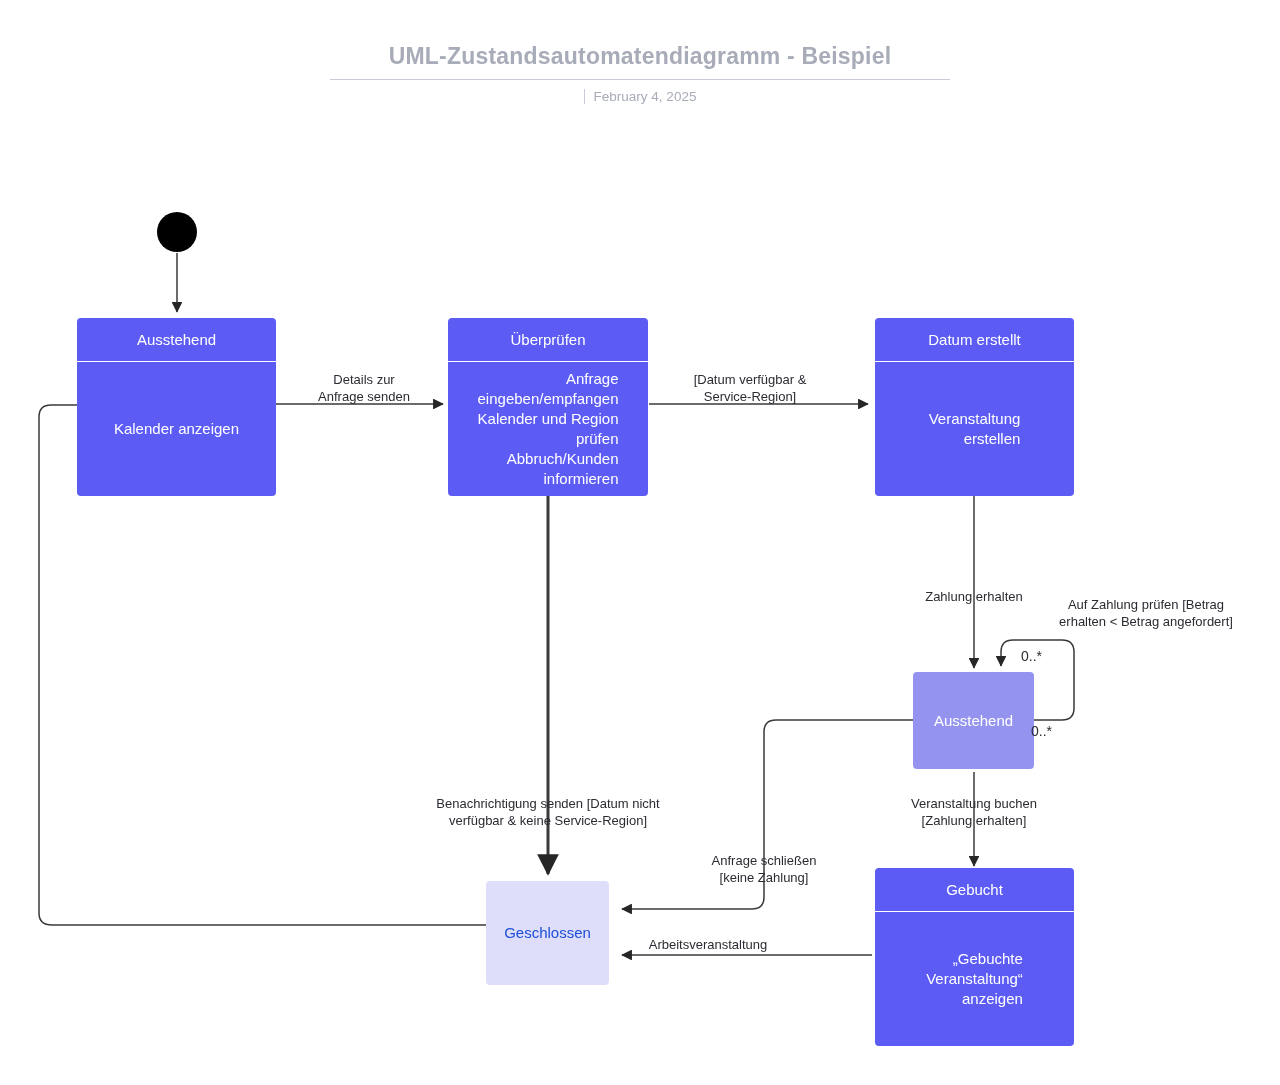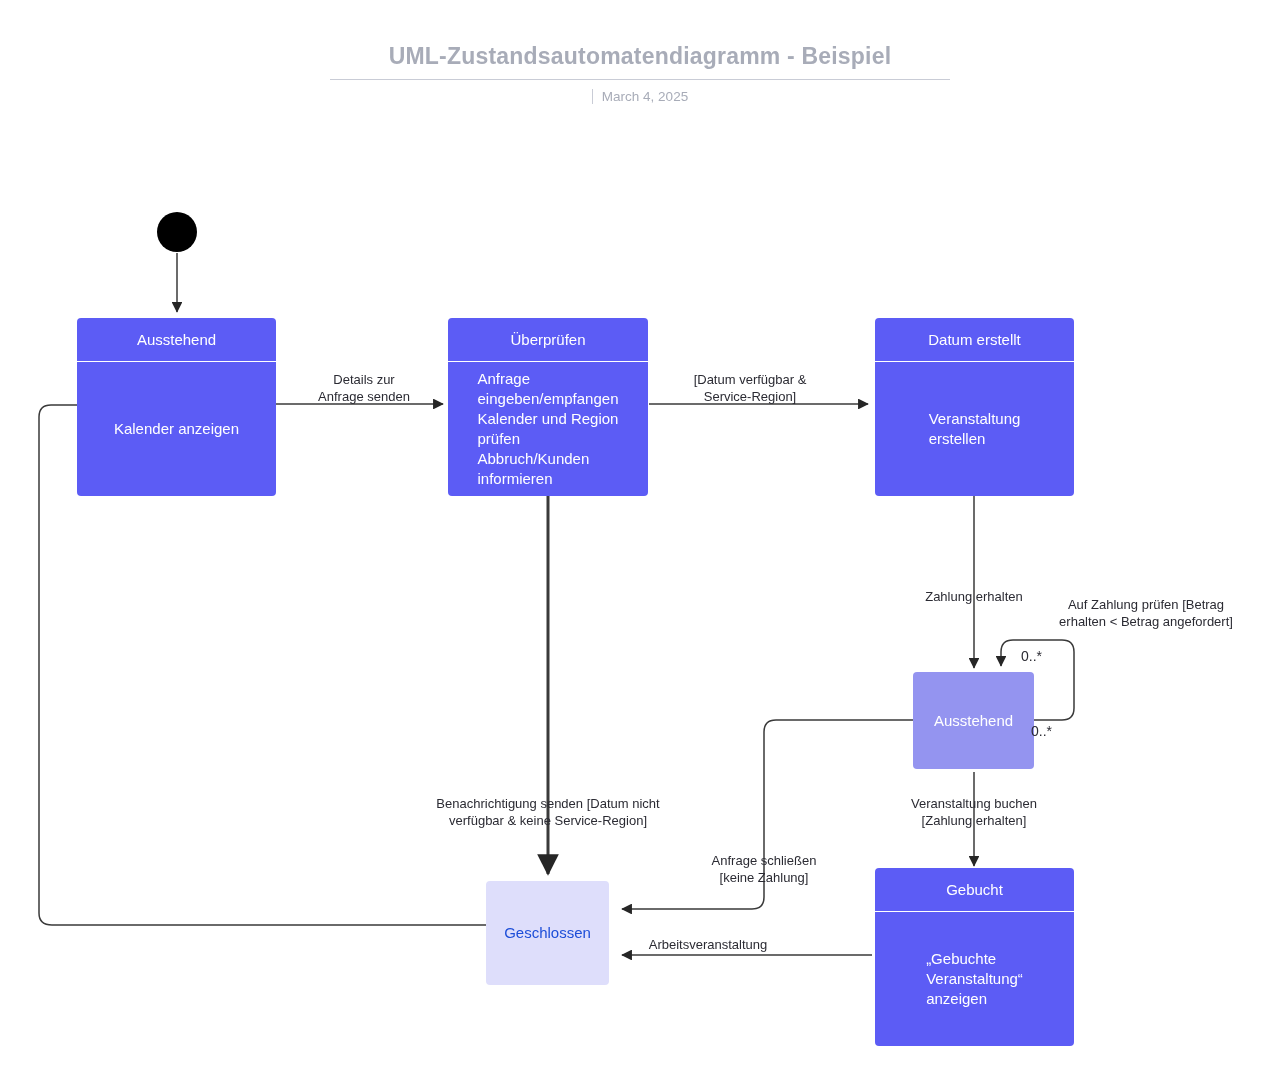--- a/index.html
+++ b/index.html
@@ -89,21 +89,21 @@
     border-bottom: 1.3px solid #ffffff;
     padding: 0 8px;
     box-sizing: border-box;
     text-align: center;
   }
   .state-body {
     flex: 1 1 auto;
     display: flex;
     align-items: center;
     justify-content: center;
-    text-align: left;
+    text-align: right;
     font-size: 15px;
     color: #ffffff;
     line-height: 1.33;
     padding: 4px 10px;
     box-sizing: border-box;
     white-space: pre-line;
   }
   .state.simple {
     align-items: center;
     justify-content: center;
@@ -143,21 +143,21 @@
     pointer-events: none;
   }
 </style>
 </head>
 <body>
 
 <div id="header">
   <div id="title">UML-Zustandsautomatendiagramm - Beispiel</div>
   <div id="subtitle-wrap">
     <div id="subtitle-rule"></div>
-    <div id="subtitle">March 4, 2025</div>
+    <div id="subtitle">February 4, 2025</div>
   </div>
 </div>
 
 <div id="canvas">
 
   <svg id="edges" viewBox="0 0 1280 1085" width="1280" height="1085">
     <defs>
       <marker id="arrow" viewBox="0 0 10 10" refX="9.2" refY="5" markerWidth="7.2" markerHeight="7.2" orient="auto-start-reverse">
         <path d="M 0 0 L 10 5 L 0 10 z" fill="#262626"></path>
       </marker>

